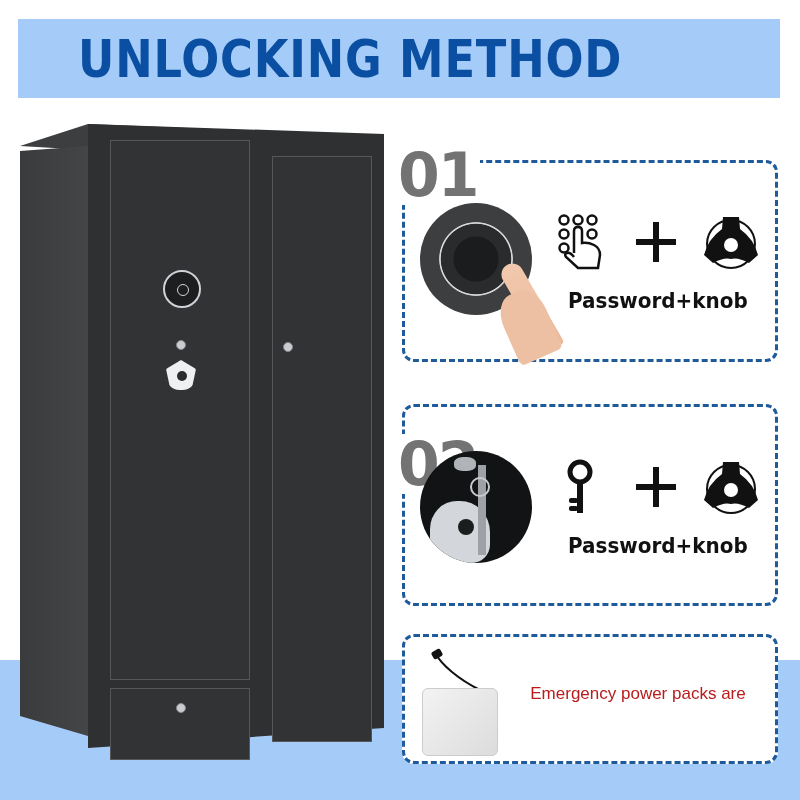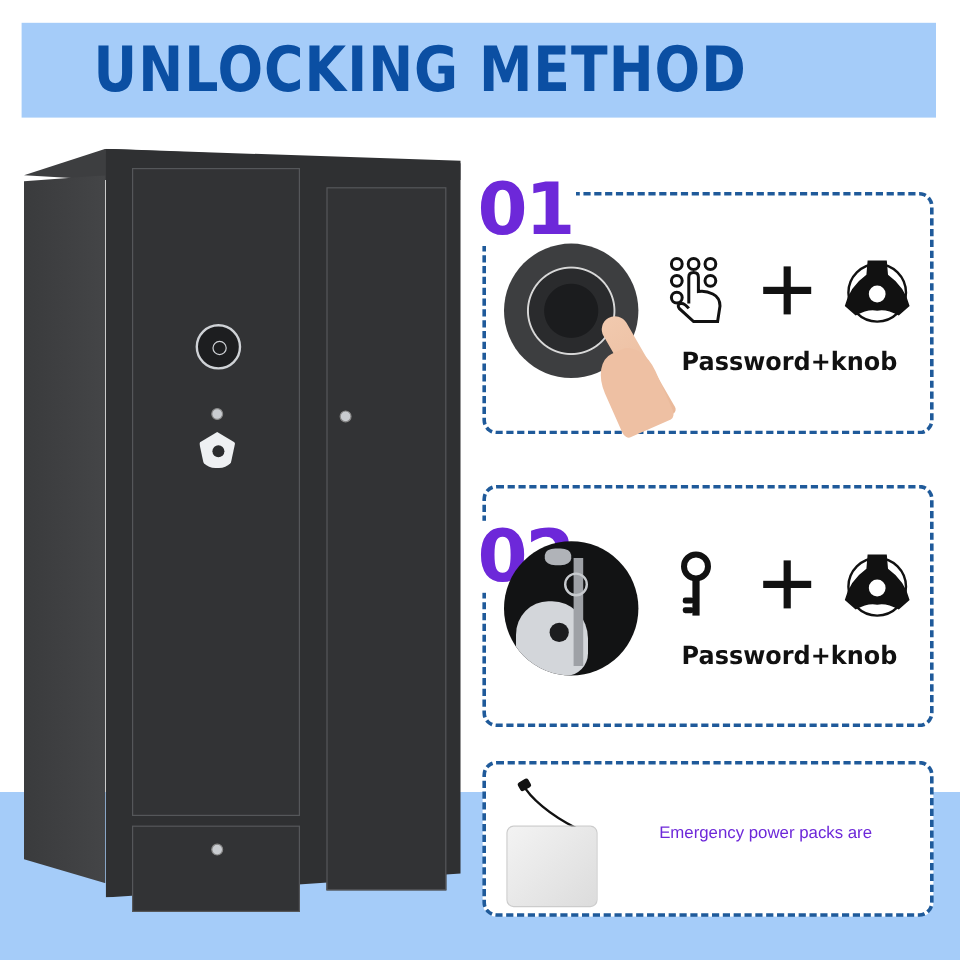--- a/index.html
+++ b/index.html
@@ -71,21 +71,21 @@
   .panel {
     position: absolute; left: 402px; width: 376px;
     border: 3px dashed #1f5a9a; border-radius: 12px; background: #ffffff;
   }
   .panel-1 { top: 160px; height: 202px; }
   .panel-2 { top: 404px; height: 202px; }
   .panel-3 { top: 634px; height: 130px; }
 
   .step-num {
     position: absolute; font-family: "DejaVu Sans", sans-serif; font-weight: bold;
-    font-size: 60px; color: #6d28d9; line-height: 1; background: #ffffff;
+    font-size: 60px; color: #737373; line-height: 1; background: #ffffff;
     padding: 0 2px; letter-spacing: -2px;
   }
   .step-1 { left: 396px; top: 145px; }
   .step-2 { left: 396px; top: 388px; margin-top: 46px; }
 
   .photo-circle {
     position: absolute; width: 112px; height: 112px; border-radius: 50%;
     overflow: hidden;
   }
   .photo-1 { left: 420px; top: 203px; background: radial-gradient(circle at 50% 50%, #1b1c1e 0 28%, #2a2b2d 29% 44%, #d8d8d8 45% 46%, #3d3e40 47% 100%); }
@@ -143,21 +143,21 @@
   .battery {
     position: absolute; left: 422px; top: 688px; width: 76px; height: 68px;
     background: linear-gradient(135deg, #f3f3f3, #dcdcdc);
     border-radius: 6px; border: 1px solid #cccccc;
   }
   .cable {
     position: absolute; left: 430px; top: 648px; width: 60px; height: 44px;
   }
   .power-text {
     position: absolute; left: 508px; top: 680px; width: 260px; text-align: center;
-    font-family: "Liberation Sans", sans-serif; font-size: 14px; color: #6d28d9;
+    font-family: "Liberation Sans", sans-serif; font-size: 17px; color: #b91c1c;
     line-height: 27px;
   }
 </style>
 </head>
 <body>
 
 <div class="title-band-full"></div>
 <div class="title-text" style="left:78px;top:33px;">UNLOCKING METHOD</div>
 
 <div class="floor-band"></div>

